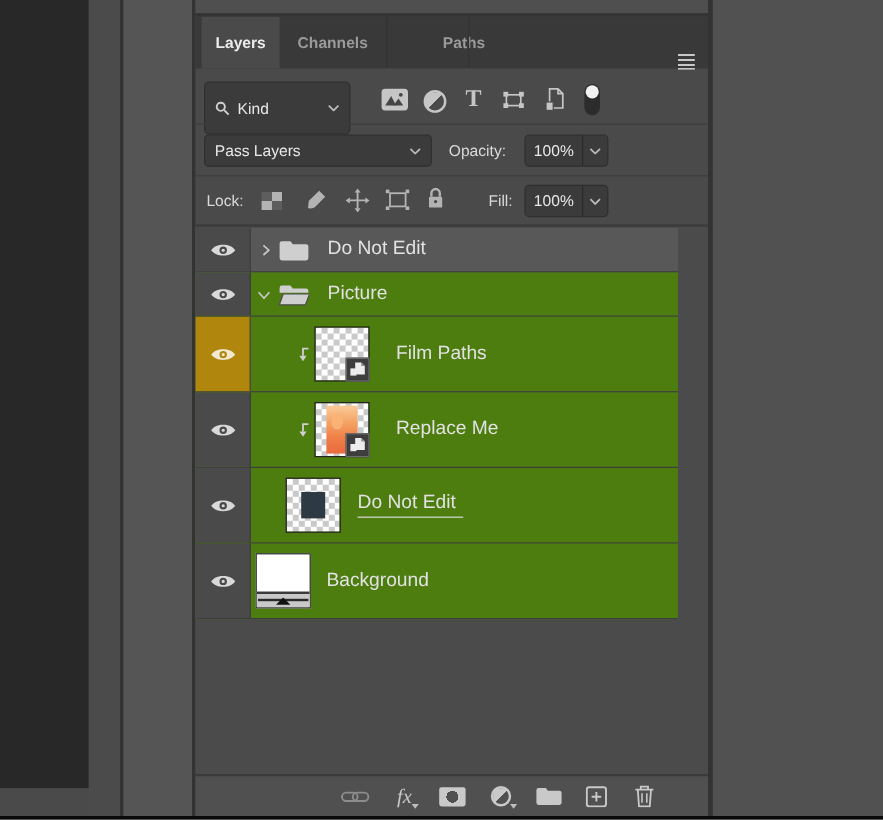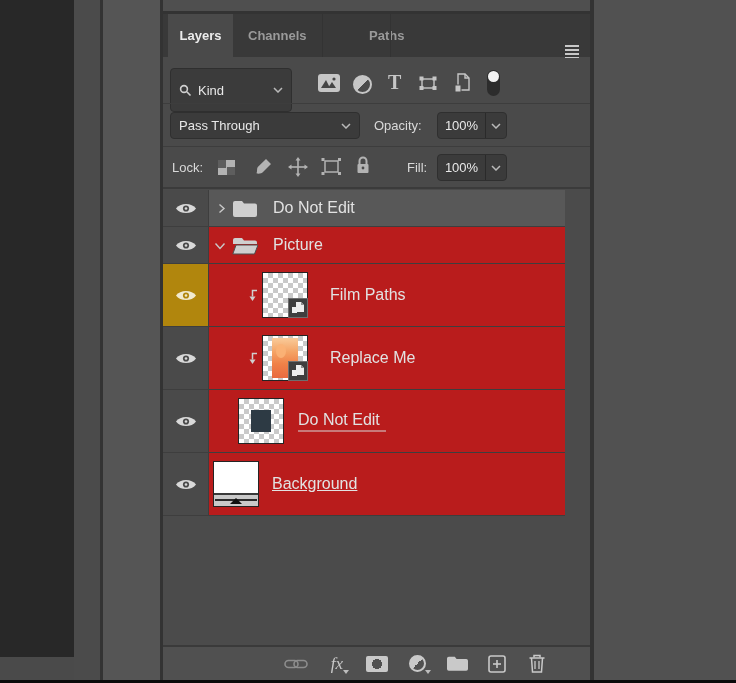--- a/index.html
+++ b/index.html
@@ -37,21 +37,21 @@
   .lab{position:absolute;color:#d9d9d9;font-size:13px;}
   
   .img-icon{position:absolute;left:155px;top:74px;width:22px;height:18px;background:#c6c6c6;border-radius:3px;}
   .adj-icon{position:absolute;left:190px;top:75px;width:15px;height:15px;border:2px solid #c6c6c6;border-radius:50%;
     background:linear-gradient(135deg,#c6c6c6 50%,rgba(0,0,0,0) 50%);}
   .t-icon{position:absolute;left:225px;top:71px;font-family:"Liberation Serif",serif;font-size:20px;font-weight:bold;color:#c6c6c6;}
   .toggle{position:absolute;left:324px;top:70px;width:13px;height:26px;background:#2c2c2c;border-radius:7px;}
   .toggle::before{content:"";position:absolute;left:1px;top:1px;width:11px;height:11px;border-radius:50%;background:#f2f2f2;}
   
   .list{left:0;top:189px;width:427px;height:456px;background:#4b4b4b;}
-  .row{position:absolute;left:0;width:402px;box-sizing:border-box;border-bottom:1px solid #3e3e3e;background:#b91c1c;}
+  .row{position:absolute;left:0;width:402px;box-sizing:border-box;border-bottom:1px solid #3e3e3e;background:#4d7c0f;}
   .row.sel{background:#585858;}
   .eyecell{position:absolute;left:0;top:0;bottom:0;width:45px;border-right:1px solid #3e3e3e;
     background:#4a4a4a;display:flex;align-items:center;justify-content:center;}
   .eyecell.gold{background:#b1860d;}
   .rowc{position:absolute;left:46px;top:0;bottom:0;right:0;}
   .lbl{position:absolute;top:50%;transform:translateY(-50%);font-size:16px;color:#e2e2e2;white-space:nowrap;}
   .ul{border-bottom:1px solid #d8d8d8;padding:0 6px 2px 0;}
   .thumb{position:absolute;top:8px;width:46px;height:46px;border:1px solid #242424;box-sizing:border-box;}
   .checker{background:conic-gradient(#c9c9c9 25%,#fff 25% 50%,#c9c9c9 50% 75%,#fff 75%);background-size:10px 10px;}
   .so-badge{position:absolute;right:-1px;bottom:-1px;width:20px;height:20px;background:#3e3e3e;
@@ -134,21 +134,21 @@
     </svg>
     <svg class="abs" style="left:291px;top:73px;" width="16" height="20" viewBox="0 0 16 20">
       <path d="M4 1 h7 l4 4 v12 h-11 z" fill="none" stroke="#c6c6c6" stroke-width="1.4"></path>
       <path d="M11 1 v4 h4" fill="none" stroke="#c6c6c6" stroke-width="1.4"></path>
       <rect x="1" y="12" width="6" height="7" fill="#c6c6c6" stroke="#4a4a4a" stroke-width="1"></rect>
     </svg>
     <div class="toggle"></div>
     <div class="hrow" style="top:103px;"></div>
 
     <div class="fieldbox" style="left:7px;top:112px;width:190px;height:27px;padding:0 8px;">
-      <span class="grow">Pass Through</span>
+      <span class="grow">Pass Layers</span>
       <svg width="10" height="6" viewBox="0 0 10 6">
         <polyline points="1,1 5,5 9,1" fill="none" stroke="#b9b9b9" stroke-width="1.5"></polyline>
       </svg>
     </div>
     <span class="lab" style="left:211px;top:112px;height:27px;line-height:27px;">Opacity:</span>
     <div class="fieldbox" style="left:274px;top:112px;width:70px;height:27px;">
       <span class="grow" style="text-align:center;">100%</span>
       <div class="vsep"></div>
       <span class="chev">
         <svg width="10" height="6" viewBox="0 0 10 6">
@@ -312,21 +312,21 @@
             <circle cx="11" cy="6.5" r="3.1" fill="#4a4a4a"></circle>
               <circle cx="11" cy="6.5" r="1.3" fill="#d9d9d9"></circle>
           </svg>
         </div>
         <div class="rowc">
           <div class="thumb bgthumb" style="left:4px;">
             <div class="bgstrip">
                 <div class="bgtri"></div>
               </div>
           </div>
-          <span class="lbl" style="left:63px;text-decoration:underline;">Background</span>
+          <span class="lbl" style="left:63px;">Background</span>
         </div>
       </div>
     </div>
 
     <div class="abs tbar-div"></div>
     <div class="abs tbar"></div>
     <div class="ticon" style="left:118px;">
       <svg width="24" height="12" viewBox="0 0 24 12">
         <rect x="1" y="2.5" width="13" height="7" rx="3.5" fill="none" stroke="#8d8d8d" stroke-width="1.6"></rect>
         <rect x="10" y="2.5" width="13" height="7" rx="3.5" fill="none" stroke="#8d8d8d" stroke-width="1.6"></rect>

